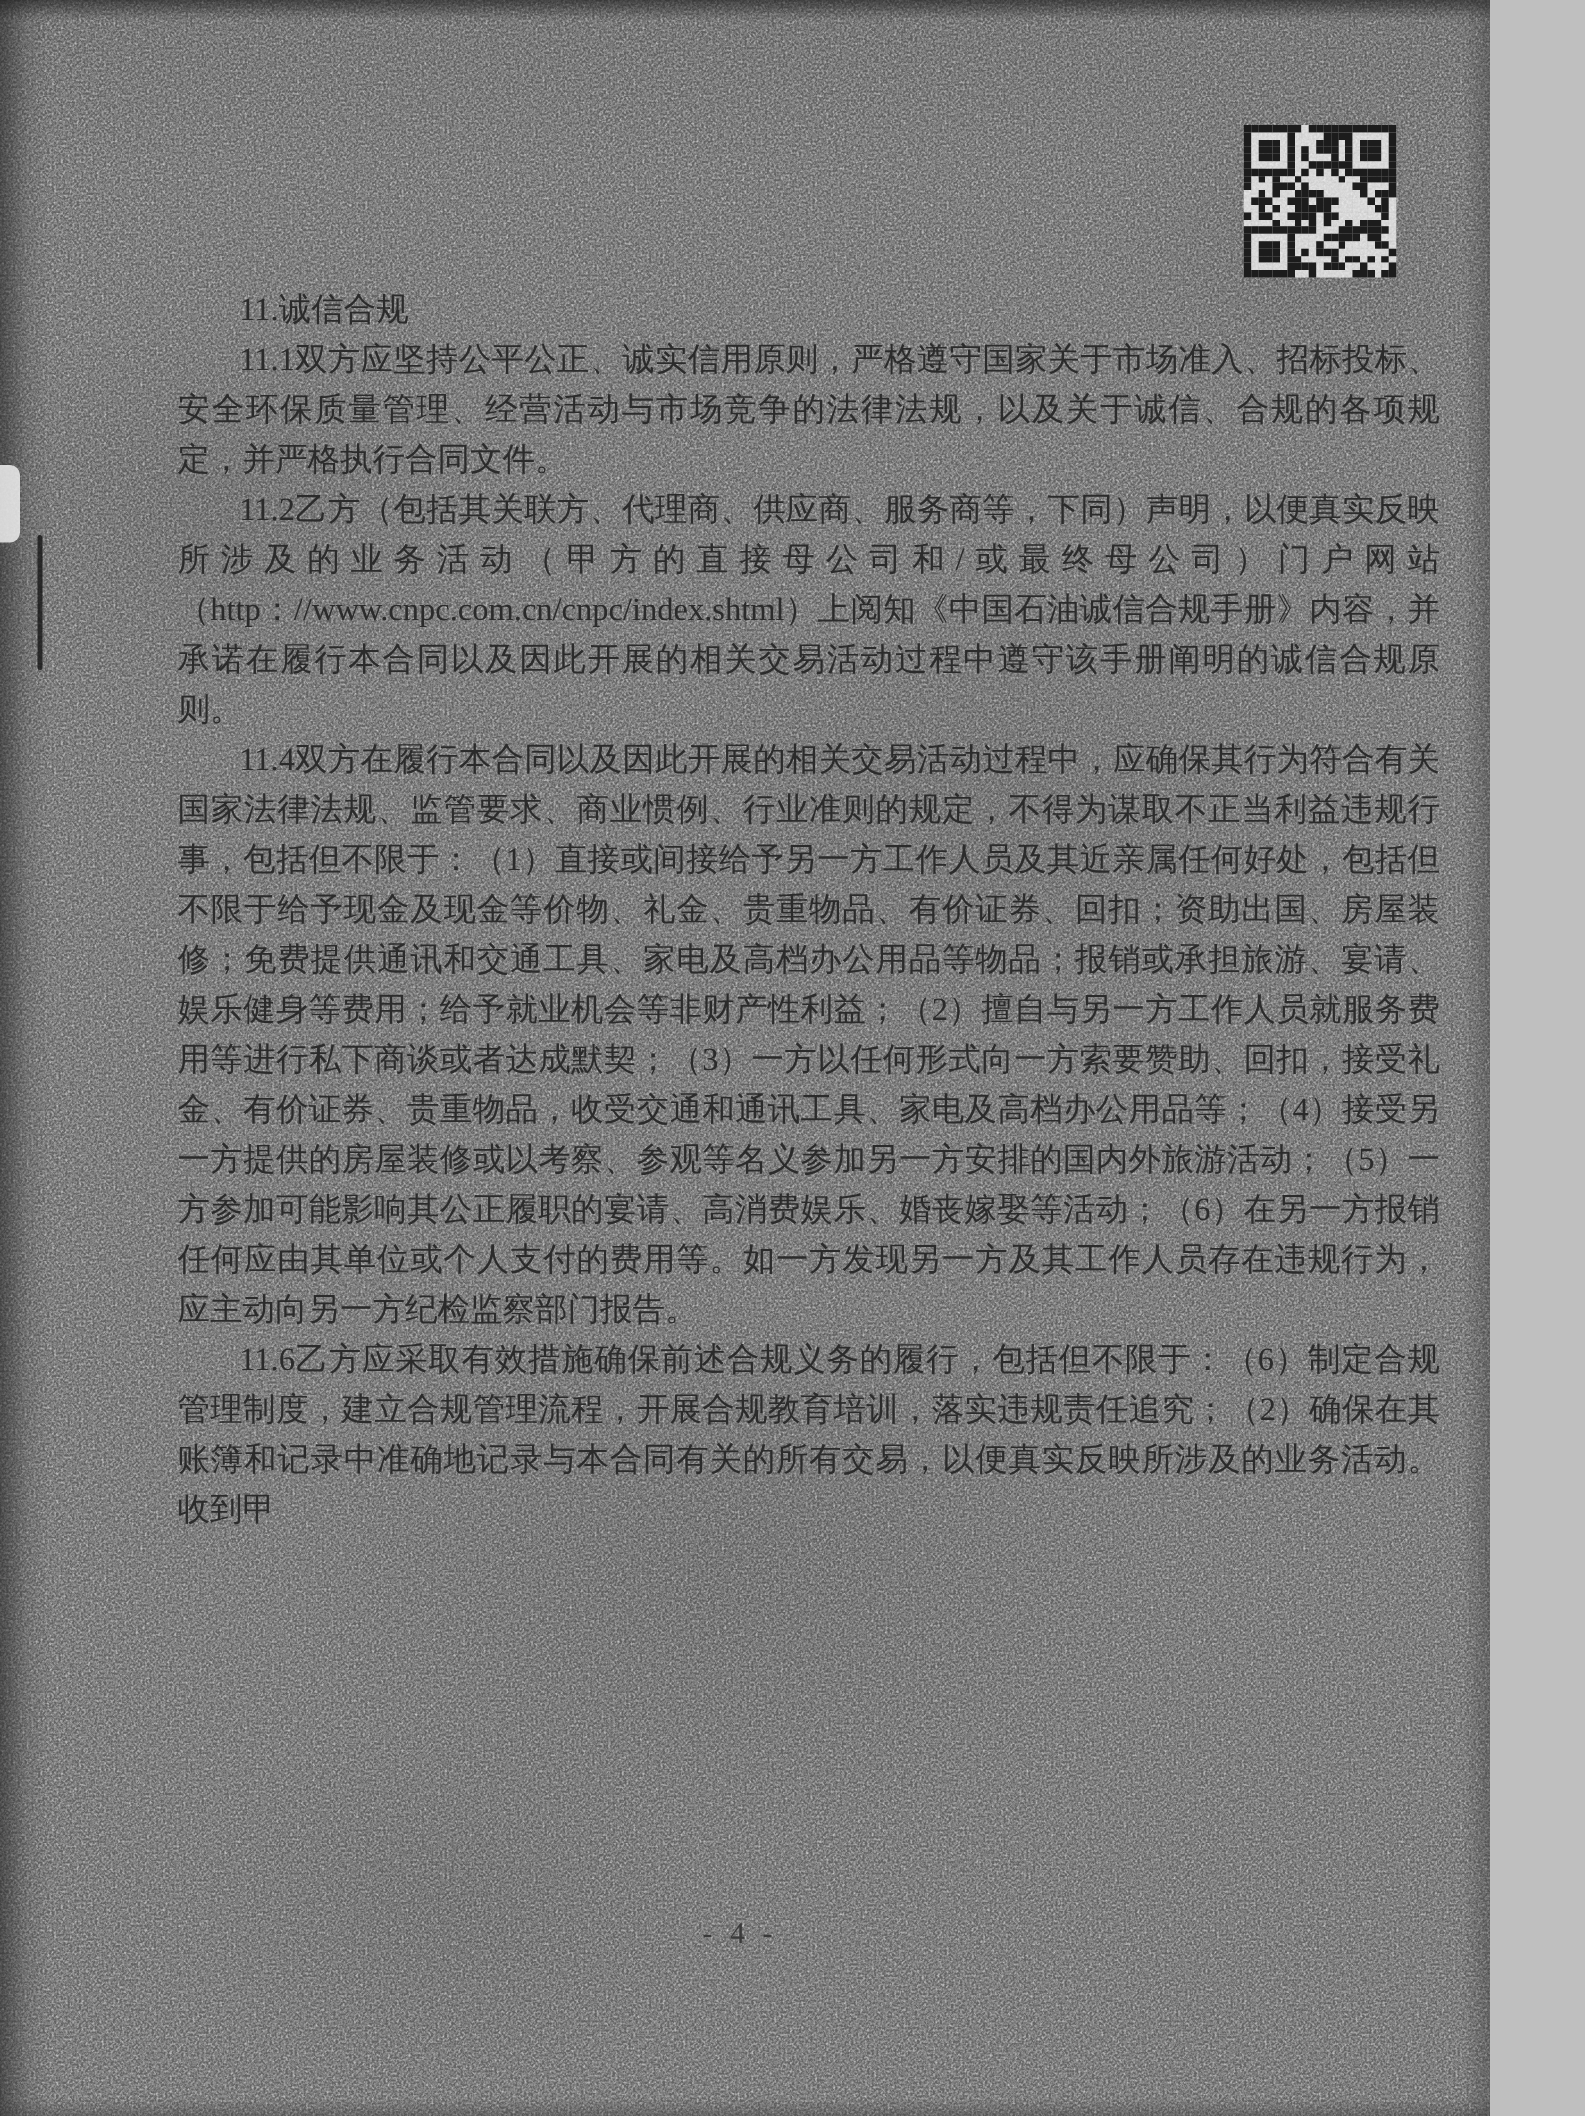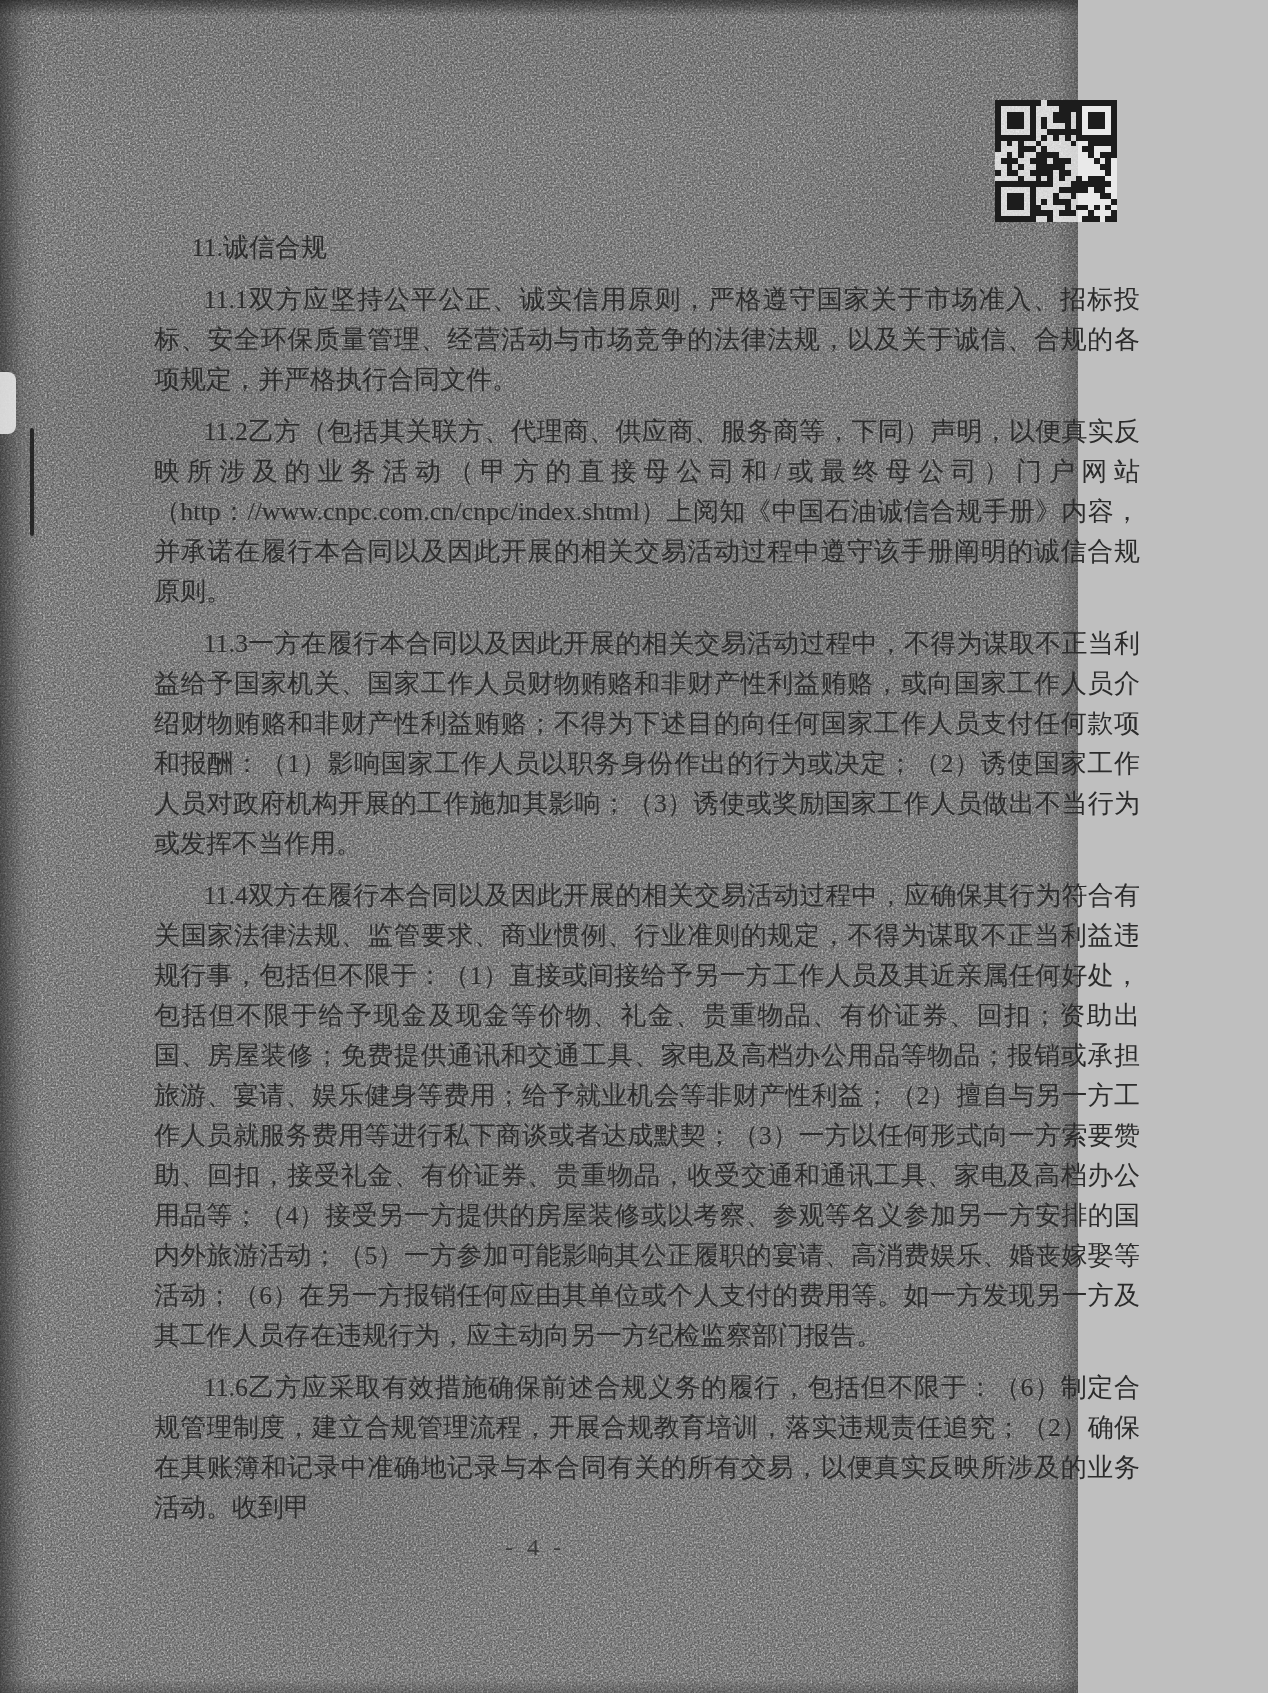--- a/index.html
+++ b/index.html
@@ -4,21 +4,21 @@
 <style>
   html, body { margin: 0; padding: 0; }
   body {
     width: 1268px; height: 1693px;
     overflow: hidden;
     background: #bfbfbf;
     font-family: "Liberation Serif", "DejaVu Serif", serif;
   }
   .page {
     position: relative;
-    width: 1078px; height: 1693px;
+    width: 1192px; height: 1693px;
     background: #c9c9c9;
   }
   
   .blotches {
     position: absolute; inset: 0;
     background:
       radial-gradient(ellipse 320px 220px at 14% 24%, rgba(0,0,0,0.06), transparent 70%),
       radial-gradient(ellipse 420px 280px at 68% 38%, rgba(0,0,0,0.05), transparent 70%),
       radial-gradient(ellipse 520px 320px at 48% 74%, rgba(0,0,0,0.06), transparent 70%),
       radial-gradient(ellipse 260px 200px at 88% 12%, rgba(0,0,0,0.05), transparent 70%),
@@ -74,21 +74,21 @@
     color: #2b2b2b;
     font-size: 26px;
     line-height: 40px;
   }
   .content h2 {
     margin: 0; padding: 0;
     font-size: 26px; font-weight: normal;
     text-indent: 1.9em;
   }
   .content p {
-    margin: 12px; padding: 0;
+    margin: 0; padding: 0;
     text-indent: 1.9em;
     text-align: justify;
     text-justify: inter-ideograph;
   }
   .pagenum {
     position: absolute; left: 0; right: 8px; top: 1534px;
     text-align: center;
     color: #3a3a3a;
     font-size: 24px;
     letter-spacing: 4px;
@@ -558,20 +558,19 @@
       <div class="m1"></div>
       <div class="m0"></div>
       <div class="m1"></div>
       <div class="m1"></div>
     </div>
 
   <div class="content">
     <h2>11.诚信合规</h2>
     <p>11.1双方应坚持公平公正、诚实信用原则，严格遵守国家关于市场准入、招标投标、安全环保质量管理、经营活动与市场竞争的法律法规，以及关于诚信、合规的各项规定，并严格执行合同文件。</p>
     <p>11.2乙方（包括其关联方、代理商、供应商、服务商等，下同）声明，以便真实反映所涉及的业务活动（甲方的直接母公司和/或最终母公司）门户网站（http：//www.cnpc.com.cn/cnpc/index.shtml）上阅知《中国石油诚信合规手册》内容，并承诺在履行本合同以及因此开展的相关交易活动过程中遵守该手册阐明的诚信合规原则。</p>
-    <p>11.3一方在履行本合同以及因此开展的相关交易活动过程中，不得为谋取不正当利益给予国家机关、国家工作人员财物贿赂和非财产性利益贿赂，或向国家工作人员介绍财物贿赂和非财产性利益贿赂；不得为下述目的向任何国家工作人员支付任何款项和报酬：（1）影响国家工作人员以职务身份作出的行为或决定；（2）诱使国家工作人员对政府机构开展的工作施加其影响；（3）诱使或奖励国家工作人员做出不当行为或发挥不当作用。</p>
     <p>11.4双方在履行本合同以及因此开展的相关交易活动过程中，应确保其行为符合有关国家法律法规、监管要求、商业惯例、行业准则的规定，不得为谋取不正当利益违规行事，包括但不限于：（1）直接或间接给予另一方工作人员及其近亲属任何好处，包括但不限于给予现金及现金等价物、礼金、贵重物品、有价证券、回扣；资助出国、房屋装修；免费提供通讯和交通工具、家电及高档办公用品等物品；报销或承担旅游、宴请、娱乐健身等费用；给予就业机会等非财产性利益；（2）擅自与另一方工作人员就服务费用等进行私下商谈或者达成默契；（3）一方以任何形式向一方索要赞助、回扣，接受礼金、有价证券、贵重物品，收受交通和通讯工具、家电及高档办公用品等；（4）接受另一方提供的房屋装修或以考察、参观等名义参加另一方安排的国内外旅游活动；（5）一方参加可能影响其公正履职的宴请、高消费娱乐、婚丧嫁娶等活动；（6）在另一方报销任何应由其单位或个人支付的费用等。如一方发现另一方及其工作人员存在违规行为，应主动向另一方纪检监察部门报告。</p>
     <p>11.6乙方应采取有效措施确保前述合规义务的履行，包括但不限于：（6）制定合规管理制度，建立合规管理流程，开展合规教育培训，落实违规责任追究；（2）确保在其账簿和记录中准确地记录与本合同有关的所有交易，以便真实反映所涉及的业务活动。收到甲</p>
   </div>
 
   <div class="pagenum">- 4 -</div>
 
 </div>
 
 </body></html>

